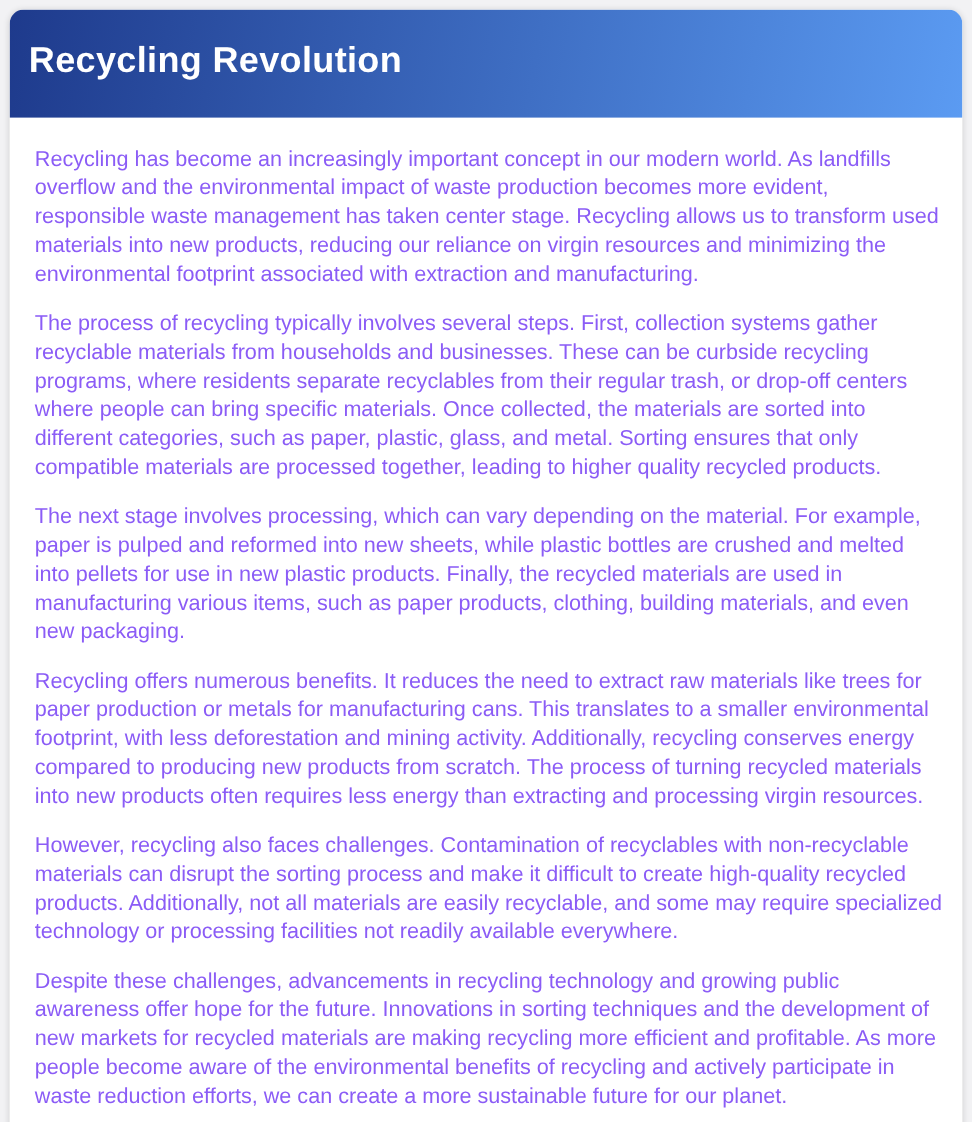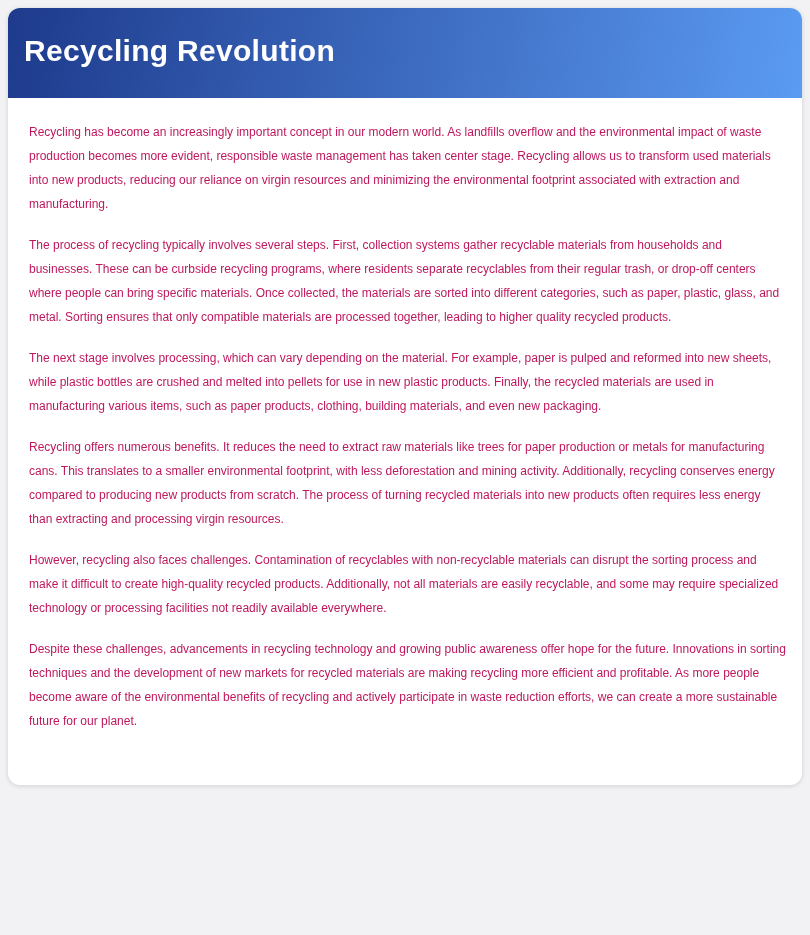--- a/index.html
+++ b/index.html
@@ -41,23 +41,23 @@
     letter-spacing: 0.3px;
     line-height: 1;
     padding-bottom: 4px;
   }
 
   .card-body {
     padding: 22px 15px 42px 14px;
   }
 
   .card-body p {
-    font-size: 12px;
+    font-size: 18px;
     line-height: 24px;
-    color: #be185d;
+    color: #8b5cf6;
     margin: 0 0 17px 7px;
   }
 
   .card-body p:last-child {
     margin-bottom: 10px;
   }
 </style>
 </head>
 <body>
 

